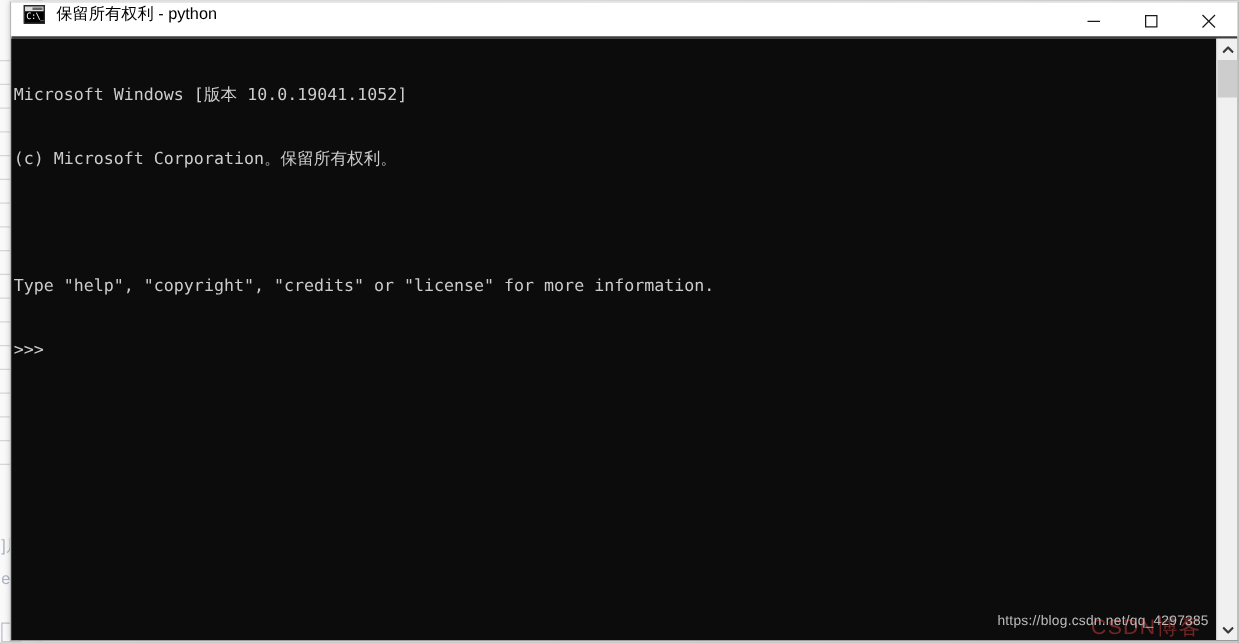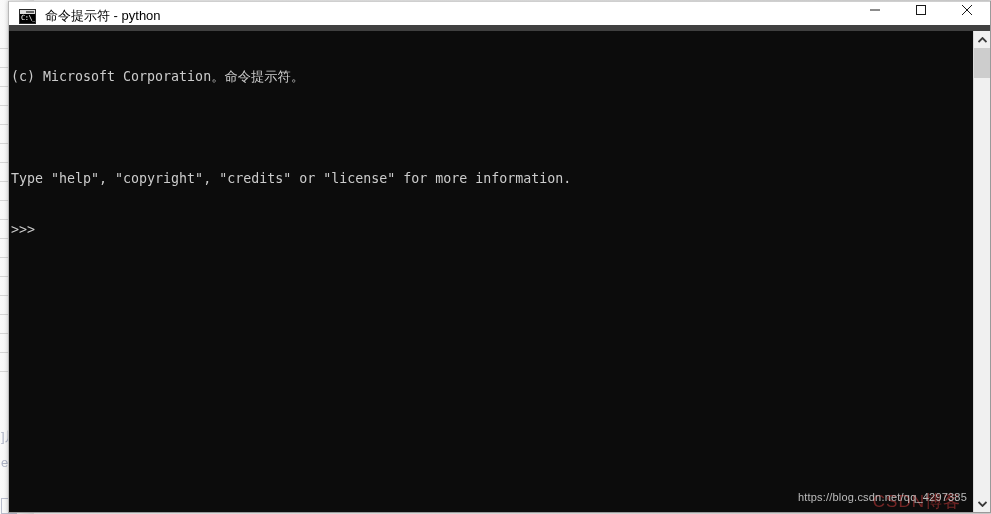--- a/index.html
+++ b/index.html
@@ -84,23 +84,23 @@
     flex-direction: column;
     overflow: hidden;
   }
 
   
   #titlebar {
     height: 30px;
     min-height: 30px;
     background: #ffffff;
     border-top: 1px solid #cfcfcf;
-    border-bottom: 6px solid #404040;
-    display: flex;
-    align-items: flex-end;
+    border-bottom: 2px solid #404040;
+    display: flex;
+    align-items: flex-start;
     box-sizing: border-box;
   }
   #title-left {
     display: flex;
     align-items: center;
     padding-left: 10px;
     flex: 1;
     min-width: 0;
   }
   
@@ -278,21 +278,21 @@
 </div>
 
 <div id="cmd-window">
 
   <div id="titlebar">
     <div id="title-left">
       <div id="cmd-icon">
         <div class="bar"></div>
         <div class="prompt">C:\_</div>
       </div>
-      <div id="title-text">命令提示符 - python</div>
+      <div id="title-text">保留所有权利 - python</div>
     </div>
 
     <div id="window-controls">
       <div class="wbtn">
         <svg width="12" height="12" viewBox="0 0 12 12">
           <line x1="1" y1="6" x2="11" y2="6" stroke="#1a1a1a" stroke-width="1"></line>
         </svg>
       </div>
       <div class="wbtn">
         <svg width="12" height="12" viewBox="0 0 12 12">
@@ -304,21 +304,22 @@
           <line x1="1" y1="1" x2="11" y2="11" stroke="#1a1a1a" stroke-width="1"></line>
           <line x1="11" y1="1" x2="1" y2="11" stroke="#1a1a1a" stroke-width="1"></line>
         </svg>
       </div>
     </div>
   </div>
 
   <div id="console-area">
 
     <div id="console-text">
-      <div class="line">(c) Microsoft Corporation。命令提示符。</div>
+      <div class="line">Microsoft Windows [版本 10.0.19041.1052]</div>
+      <div class="line">(c) Microsoft Corporation。保留所有权利。</div>
       <div class="blank"></div>
       <div class="line">Type "help", "copyright", "credits" or "license" for more information.</div>
       <div class="line">&gt;&gt;&gt;</div>
 
       <div id="watermark-logo">CSDN博客</div>
       <div id="watermark">https://blog.csdn.net/qq_4297385</div>
     </div>
 
     <div id="scrollbar">
       <div class="sb-arrow">

